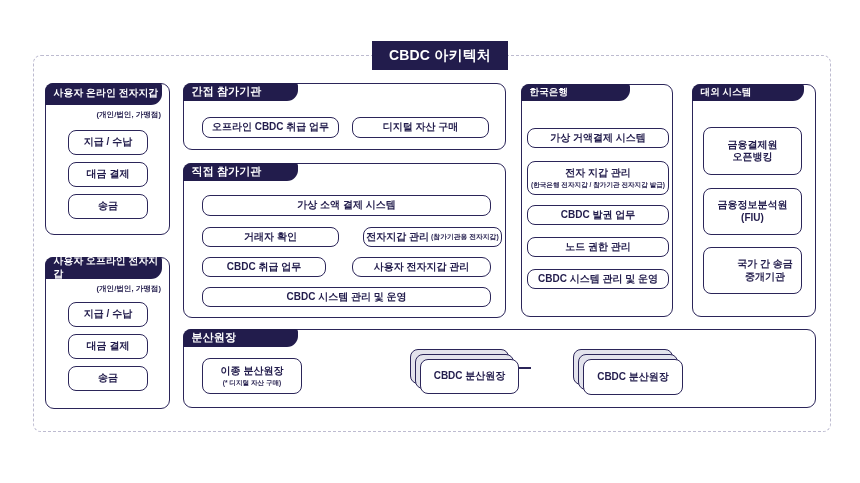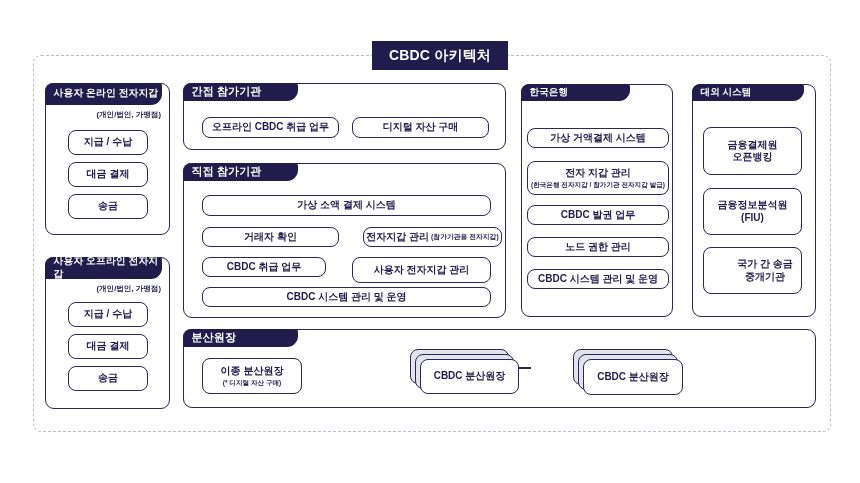--- a/index.html
+++ b/index.html
@@ -84,21 +84,21 @@
 
   <div class="section" style="left:183px; top:163px; width:323px; height:155px;">
     <div class="tab mid">직접 참가기관</div>
     <div class="btn" style="left:18px; top:31px; width:289px; height:21px;">가상 소액 결제 시스템</div>
     <div class="btn" style="left:18px; top:63px; width:137px; height:20px;">거래자 확인</div>
     <div class="btn" style="left:179px; top:63px; width:139px; height:20px;text-align:right;">
       <span>전자지갑 관리</span>
       <span class="inline-note">(참가기관용 전자지갑)</span>
     </div>
     <div class="btn" style="left:18px; top:93px; width:124px; height:20px;">CBDC 취급 업무</div>
-    <div class="btn" style="left:168px; top:93px; width:139px; height:26px;">사용자 전자지갑 관리</div>
+    <div class="btn" style="left:168px; top:93px; width:139px; height:20px;border-radius:9px;">사용자 전자지갑 관리</div>
     <div class="btn" style="left:18px; top:123px; width:289px; height:20px;">CBDC 시스템 관리 및 운영</div>
   </div>
 
   <div class="section" style="left:521px; top:84px; width:152px; height:233px;">
     <div class="tab kb">한국은행</div>
     <div class="btn" style="left:5px; top:43px; width:142px; height:20px;">가상 거액결제 시스템</div>
     <div class="btn col" style="left:5px; top:76px; width:142px; height:34px;">
       <span>전자 지갑 관리</span>
       <span class="small2">(한국은행 전자지갑 / 참가기관 전자지갑 발급)</span>
     </div>

